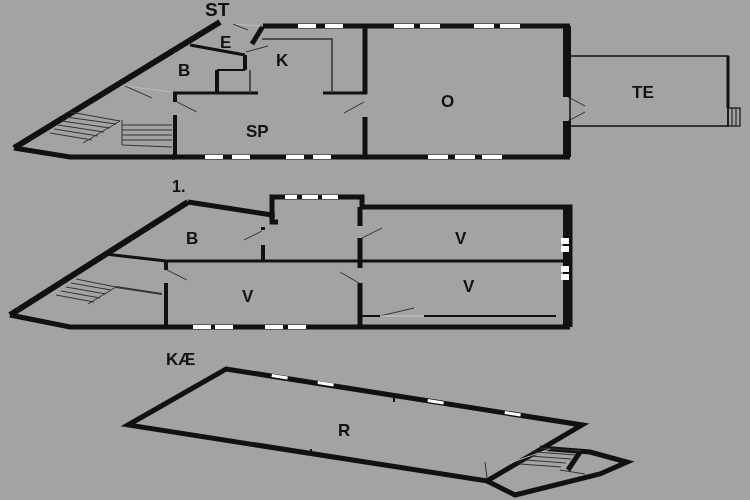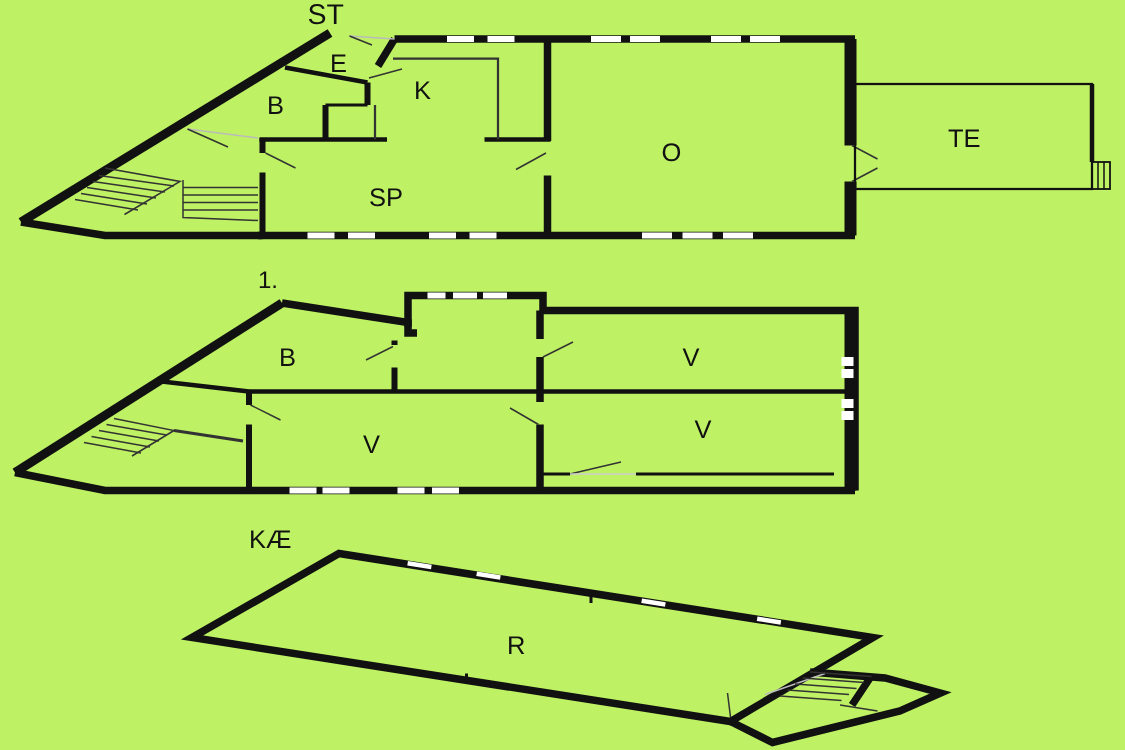--- a/index.html
+++ b/index.html
@@ -1,16 +1,16 @@
 <!DOCTYPE html>
 <html><head>
 <meta charset="utf-8">
 <style>
   html,body{margin:0;padding:0;background:#ffffff;}
-  #canvas{position:relative;width:750px;height:500px;overflow:hidden;background:#bef264;}
+  #canvas{position:relative;width:750px;height:500px;overflow:hidden;background:#a3a3a3;font-weight:bold;}
   svg{position:absolute;left:0;top:0;}
   .lbl{font-family:"Liberation Sans","DejaVu Sans",sans-serif;fill:#111;}
 </style>
 </head>
 <body>
 
 <div id="canvas">
 <svg width="750" height="500" viewBox="0 0 750 500">
 
   <g>

